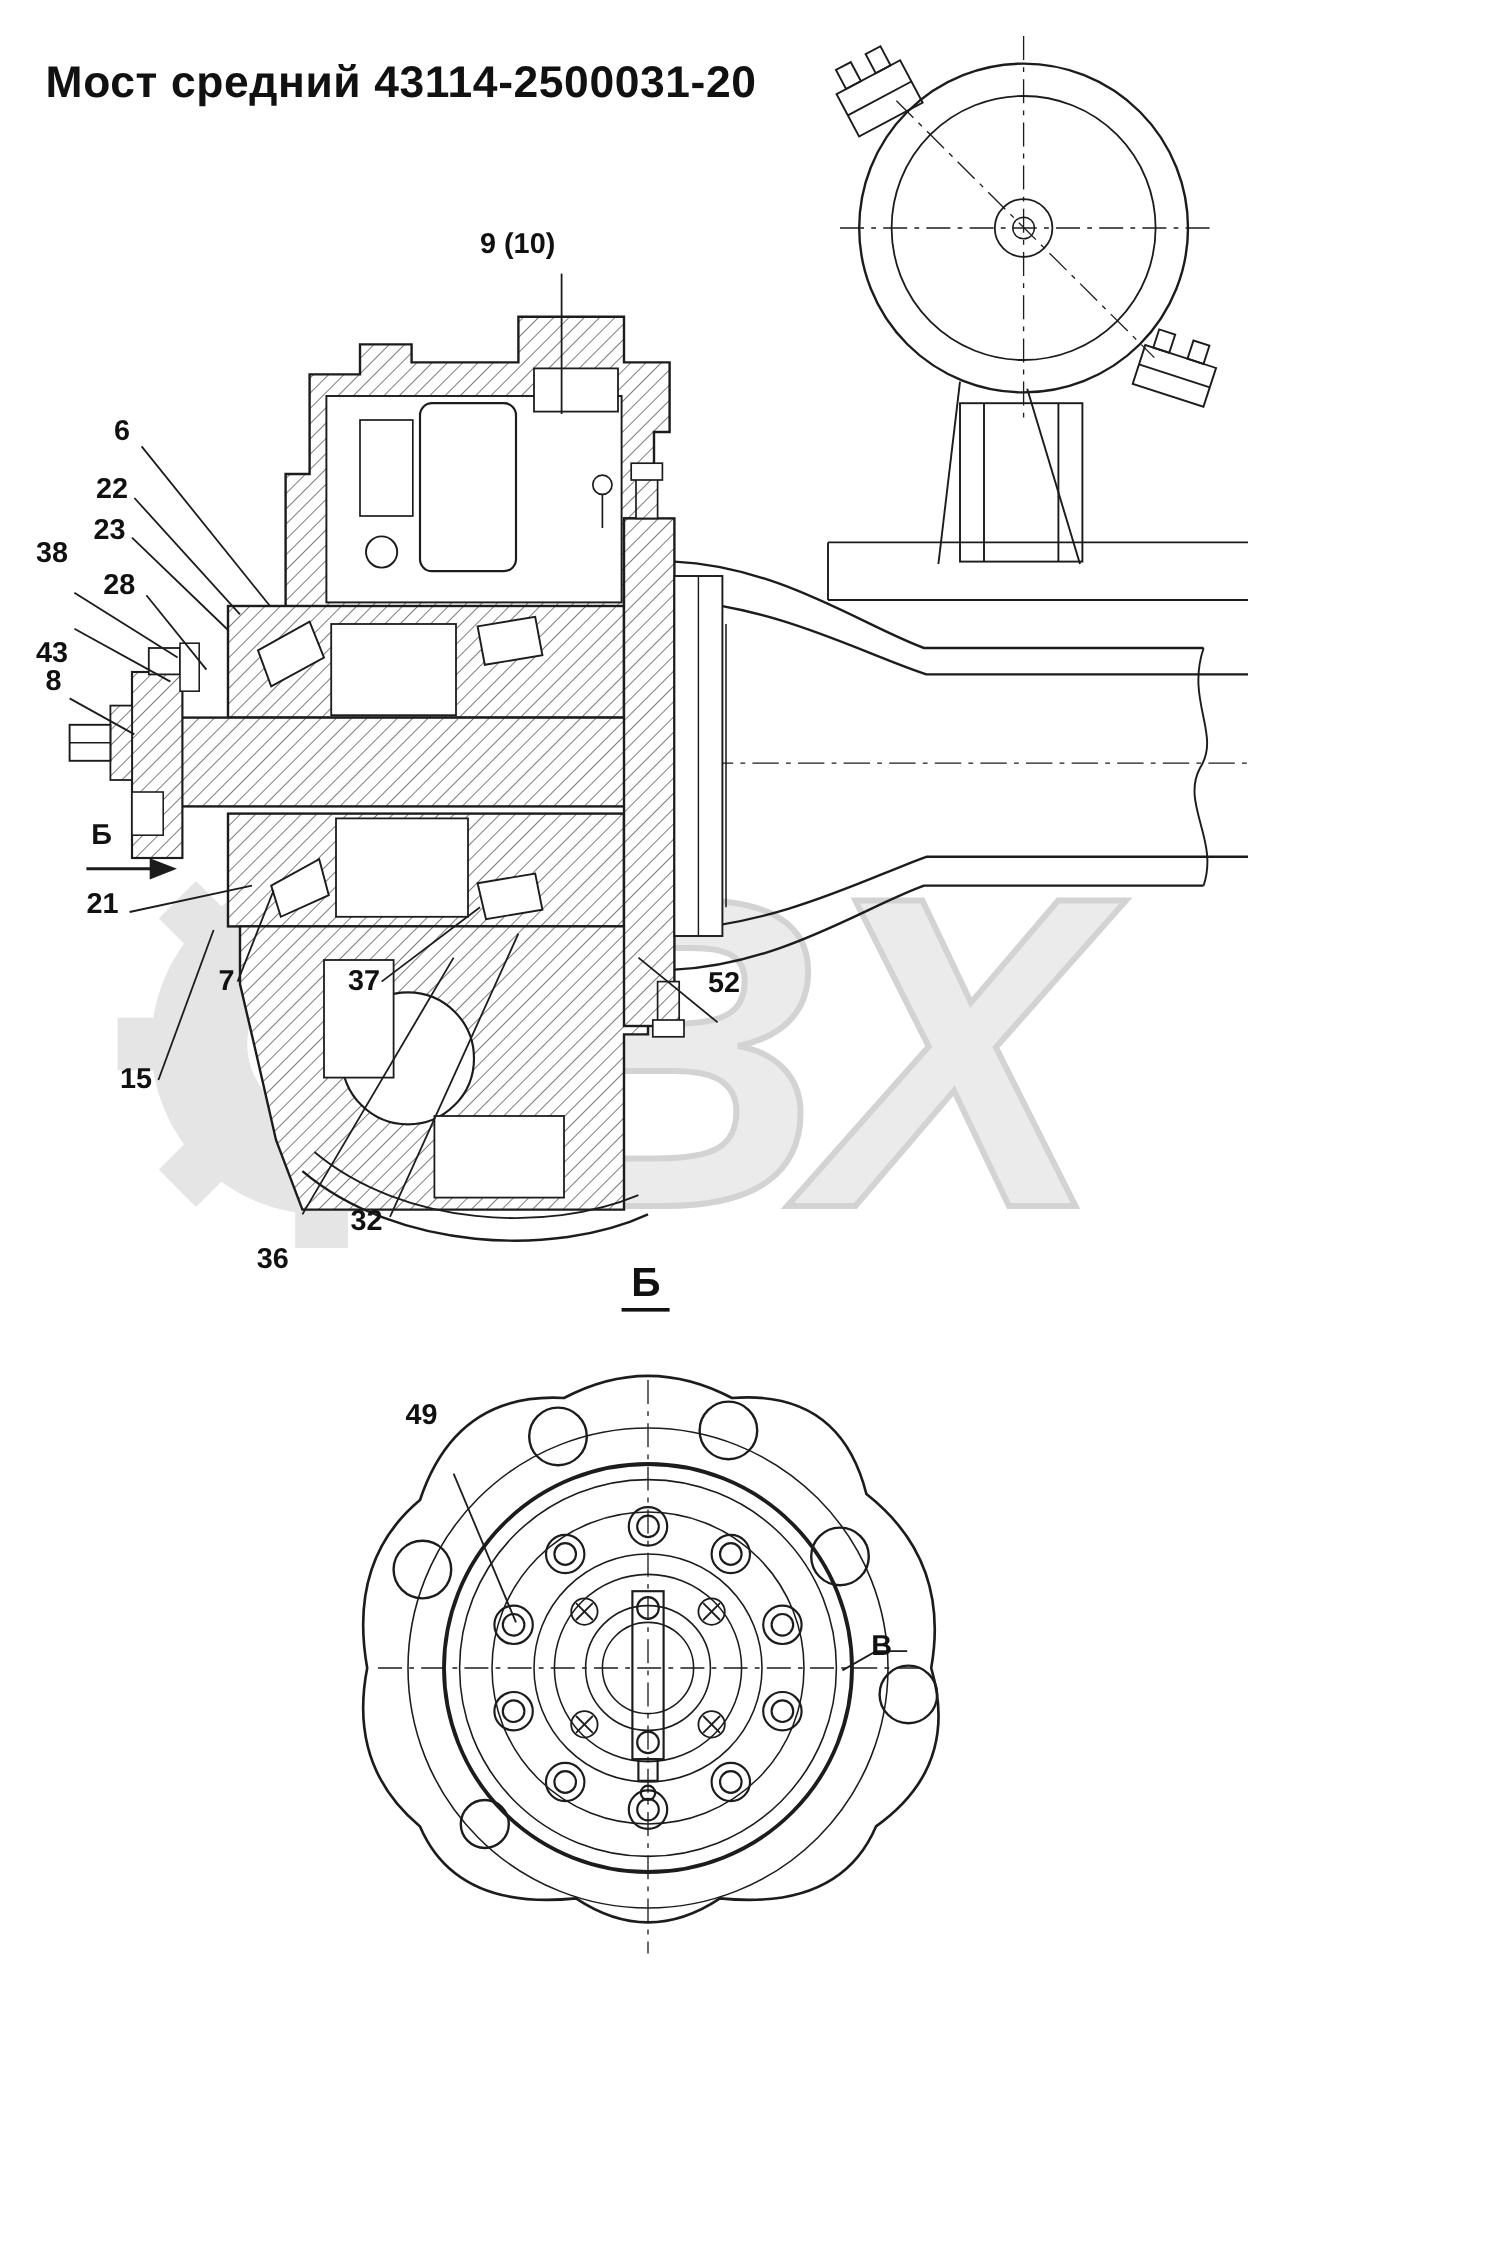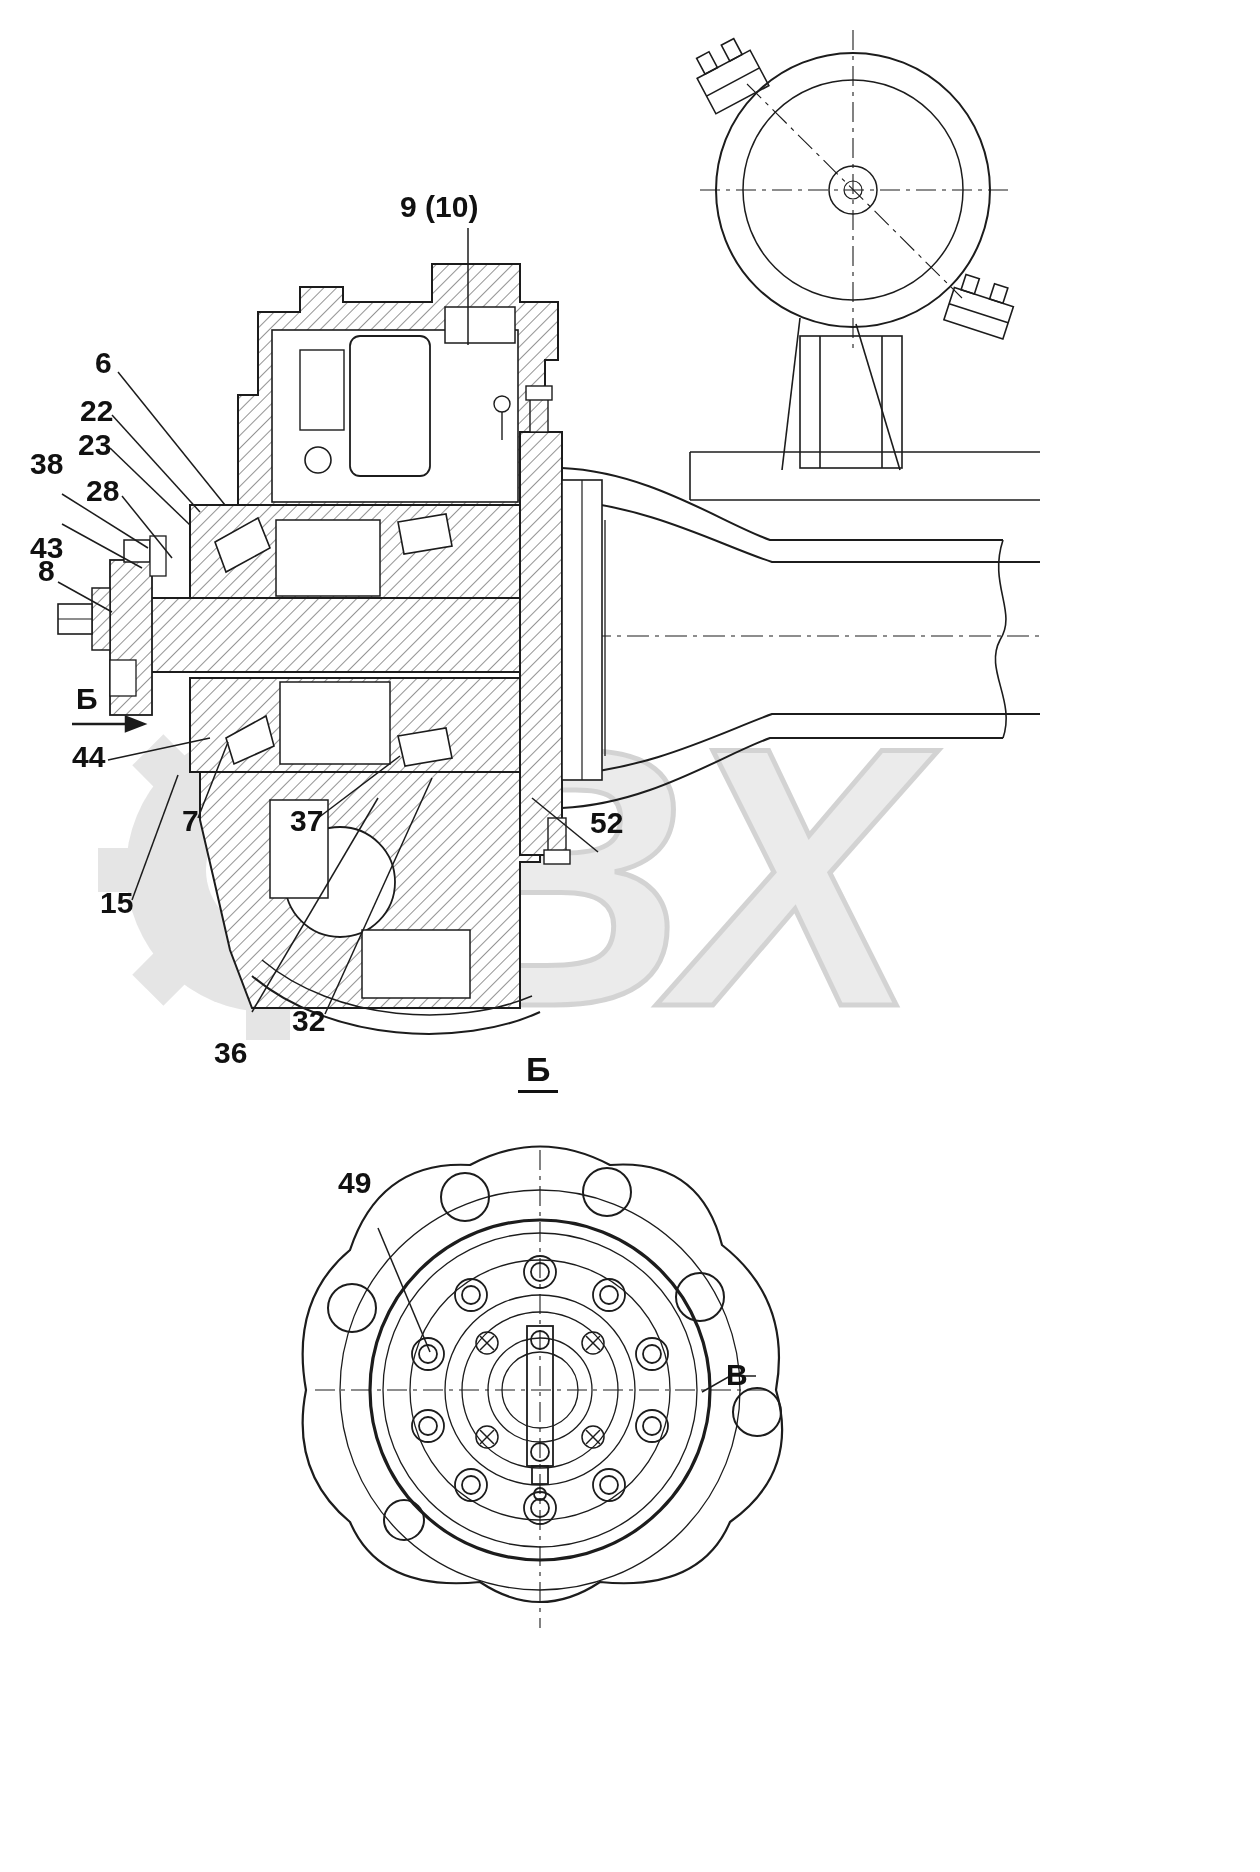--- a/index.html
+++ b/index.html
@@ -6,21 +6,21 @@
   .page{
     position:relative;width:1260px;height:1872px;background:#ffffff;
     font-family:"Liberation Sans", sans-serif;color:#111;overflow:hidden;
   }
   .drawing-svg{position:absolute;left:0;top:0;width:1260px;height:1872px;}
   .title{
     position:absolute;left:38px;top:48px;font-size:37px;font-weight:bold;
     letter-spacing:0.5px;white-space:nowrap;
   }
   .callout{
-    position:absolute;font-weight:bold;font-size:30px;line-height:1;
+    position:absolute;font-weight:bold;font-size:24px;line-height:1;
     white-space:nowrap;
   }
   .section-title{
     border-bottom:3px solid #111;padding:0 8px 4px;font-size:34px;
   }
 </style>
 </head>
 <body>
 
 <div class="page">
@@ -258,31 +258,32 @@
         <circle cx="540" cy="1452" r="9"></circle>
         <rect x="532" y="1466" width="16" height="18"></rect>
         <circle cx="540" cy="1494" r="6"></circle>
       </g>
 
       <line x1="315" y1="1390" x2="772" y2="1390" stroke-width="1.1" stroke-dasharray="20 6 4 6"></line>
       <line x1="540" y1="1150" x2="540" y2="1628" stroke-width="1.1" stroke-dasharray="20 6 4 6"></line>
     </g>
   </svg>
 
+  <div class="title">Мост средний 43114-2500031-20</div>
 
   <div class="callout" style="left:400px;top:192px">9 (10)</div>
   <div class="callout" style="left:95px;top:348px">6</div>
   <div class="callout" style="left:80px;top:396px">22</div>
   <div class="callout" style="left:78px;top:430px">23</div>
   <div class="callout" style="left:30px;top:449px">38</div>
   <div class="callout" style="left:86px;top:476px">28</div>
   <div class="callout" style="left:30px;top:533px">43</div>
   <div class="callout" style="left:38px;top:556px">8</div>
   <div class="callout" style="left:76px;top:684px">Б</div>
-  <div class="callout" style="left:72px;top:742px">44</div>
+  <div class="callout" style="left:72px;top:742px">21</div>
   <div class="callout" style="left:182px;top:806px">7</div>
   <div class="callout" style="left:290px;top:806px">37</div>
   <div class="callout" style="left:100px;top:888px">15</div>
   <div class="callout" style="left:214px;top:1038px">36</div>
   <div class="callout" style="left:292px;top:1006px">32</div>
   <div class="callout" style="left:590px;top:808px">52</div>
 
   <div class="callout section-title" style="left:518px;top:1052px">Б</div>
   <div class="callout" style="left:338px;top:1168px">49</div>
   <div class="callout" style="left:726px;top:1360px">В</div>

